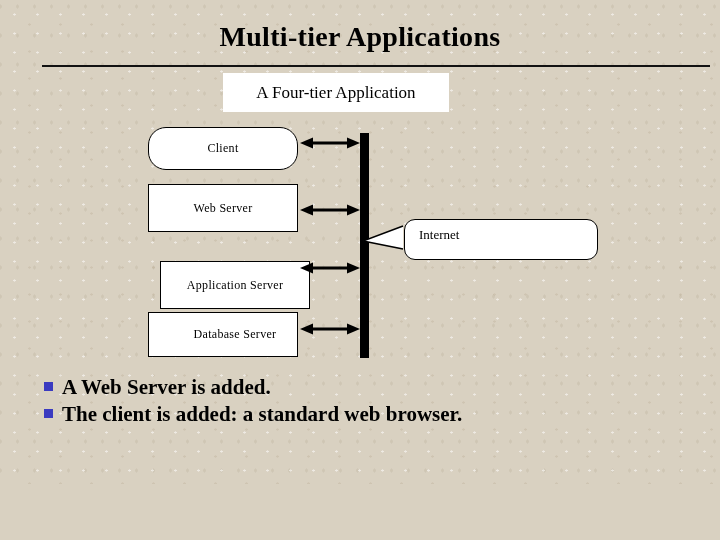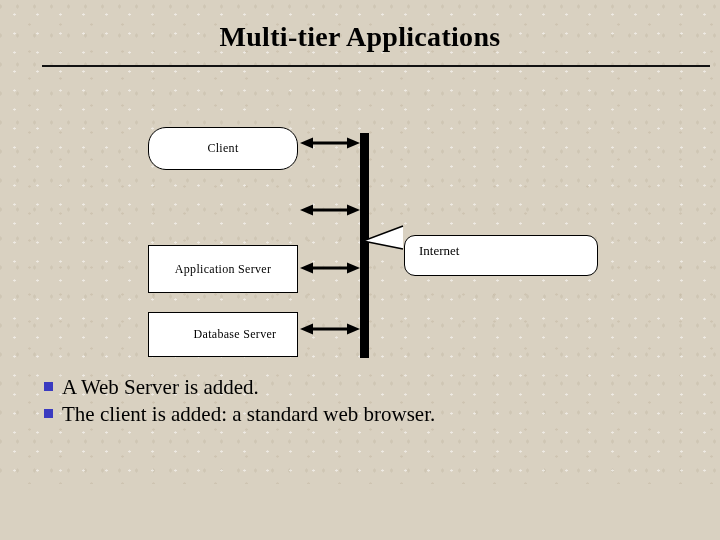--- a/index.html
+++ b/index.html
@@ -59,21 +59,21 @@
     border: 1.5px solid #000;
     box-sizing: border-box;
     display: flex;
     align-items: center;
     justify-content: center;
     font-size: 12px;
     letter-spacing: 0.3px;
   }
   .tier-client   { top: 127px; height: 43px; border-radius: 18px; }
   .tier-web      { top: 184px; height: 48px; }
-  .tier-app      { top: 245px; height: 48px; }
+  .tier-app      { top: 261px; height: 48px; margin-left: 12px; }
   .tier-db       { top: 312px; height: 45px; padding-left: 24px; }
   .connector-layer {
     position: absolute;
     left: 0; top: 0;
     width: 720px;
     height: 540px;
     pointer-events: none;
     z-index: 3;
   }
   .callout {
@@ -82,32 +82,31 @@
     top: 219px;
     width: 194px;
     height: 41px;
     background: #ffffff;
     border: 1.5px solid #000;
     border-radius: 11px;
     box-sizing: border-box;
     z-index: 2;
     font-size: 13px;
     padding: 7px 0 0 14px;
-    margin-top: 16px;
   }
   .bullets {
     position: absolute;
     left: 25px;
     top: 374px;
     width: 672px;
     list-style: none;
     margin: 0;
     padding: 0;
     font-size: 21px;
-    font-weight: normal;
+    font-weight: bold;
     line-height: 27px;
     z-index: 1;
   }
   .bullets li {
     text-indent: 19px;
   }
   .bullet-marker {
     display: inline-block;
     width: 9px;
     height: 9px;
@@ -119,23 +118,29 @@
 </style>
 </head>
 <body>
 
 <div class="slide">
 
   <div class="title">Multi-tier Applications</div>
 
   <div class="rule rule-top"></div>
 
+  <div class="subtitle-box">
+    <span>A Four-tier Application</span>
+  </div>
 
   <div class="tier-box tier-client">
     <span>Client</span>
+  </div>
+  <div class="tier-box tier-web">
+    <span>Web Server</span>
   </div>
   <div class="tier-box tier-app">
     <span>Application Server</span>
   </div>
   <div class="tier-box tier-db">
     <span>Database Server</span>
   </div>
 
   <div class="callout">
     <span>Internet</span>

